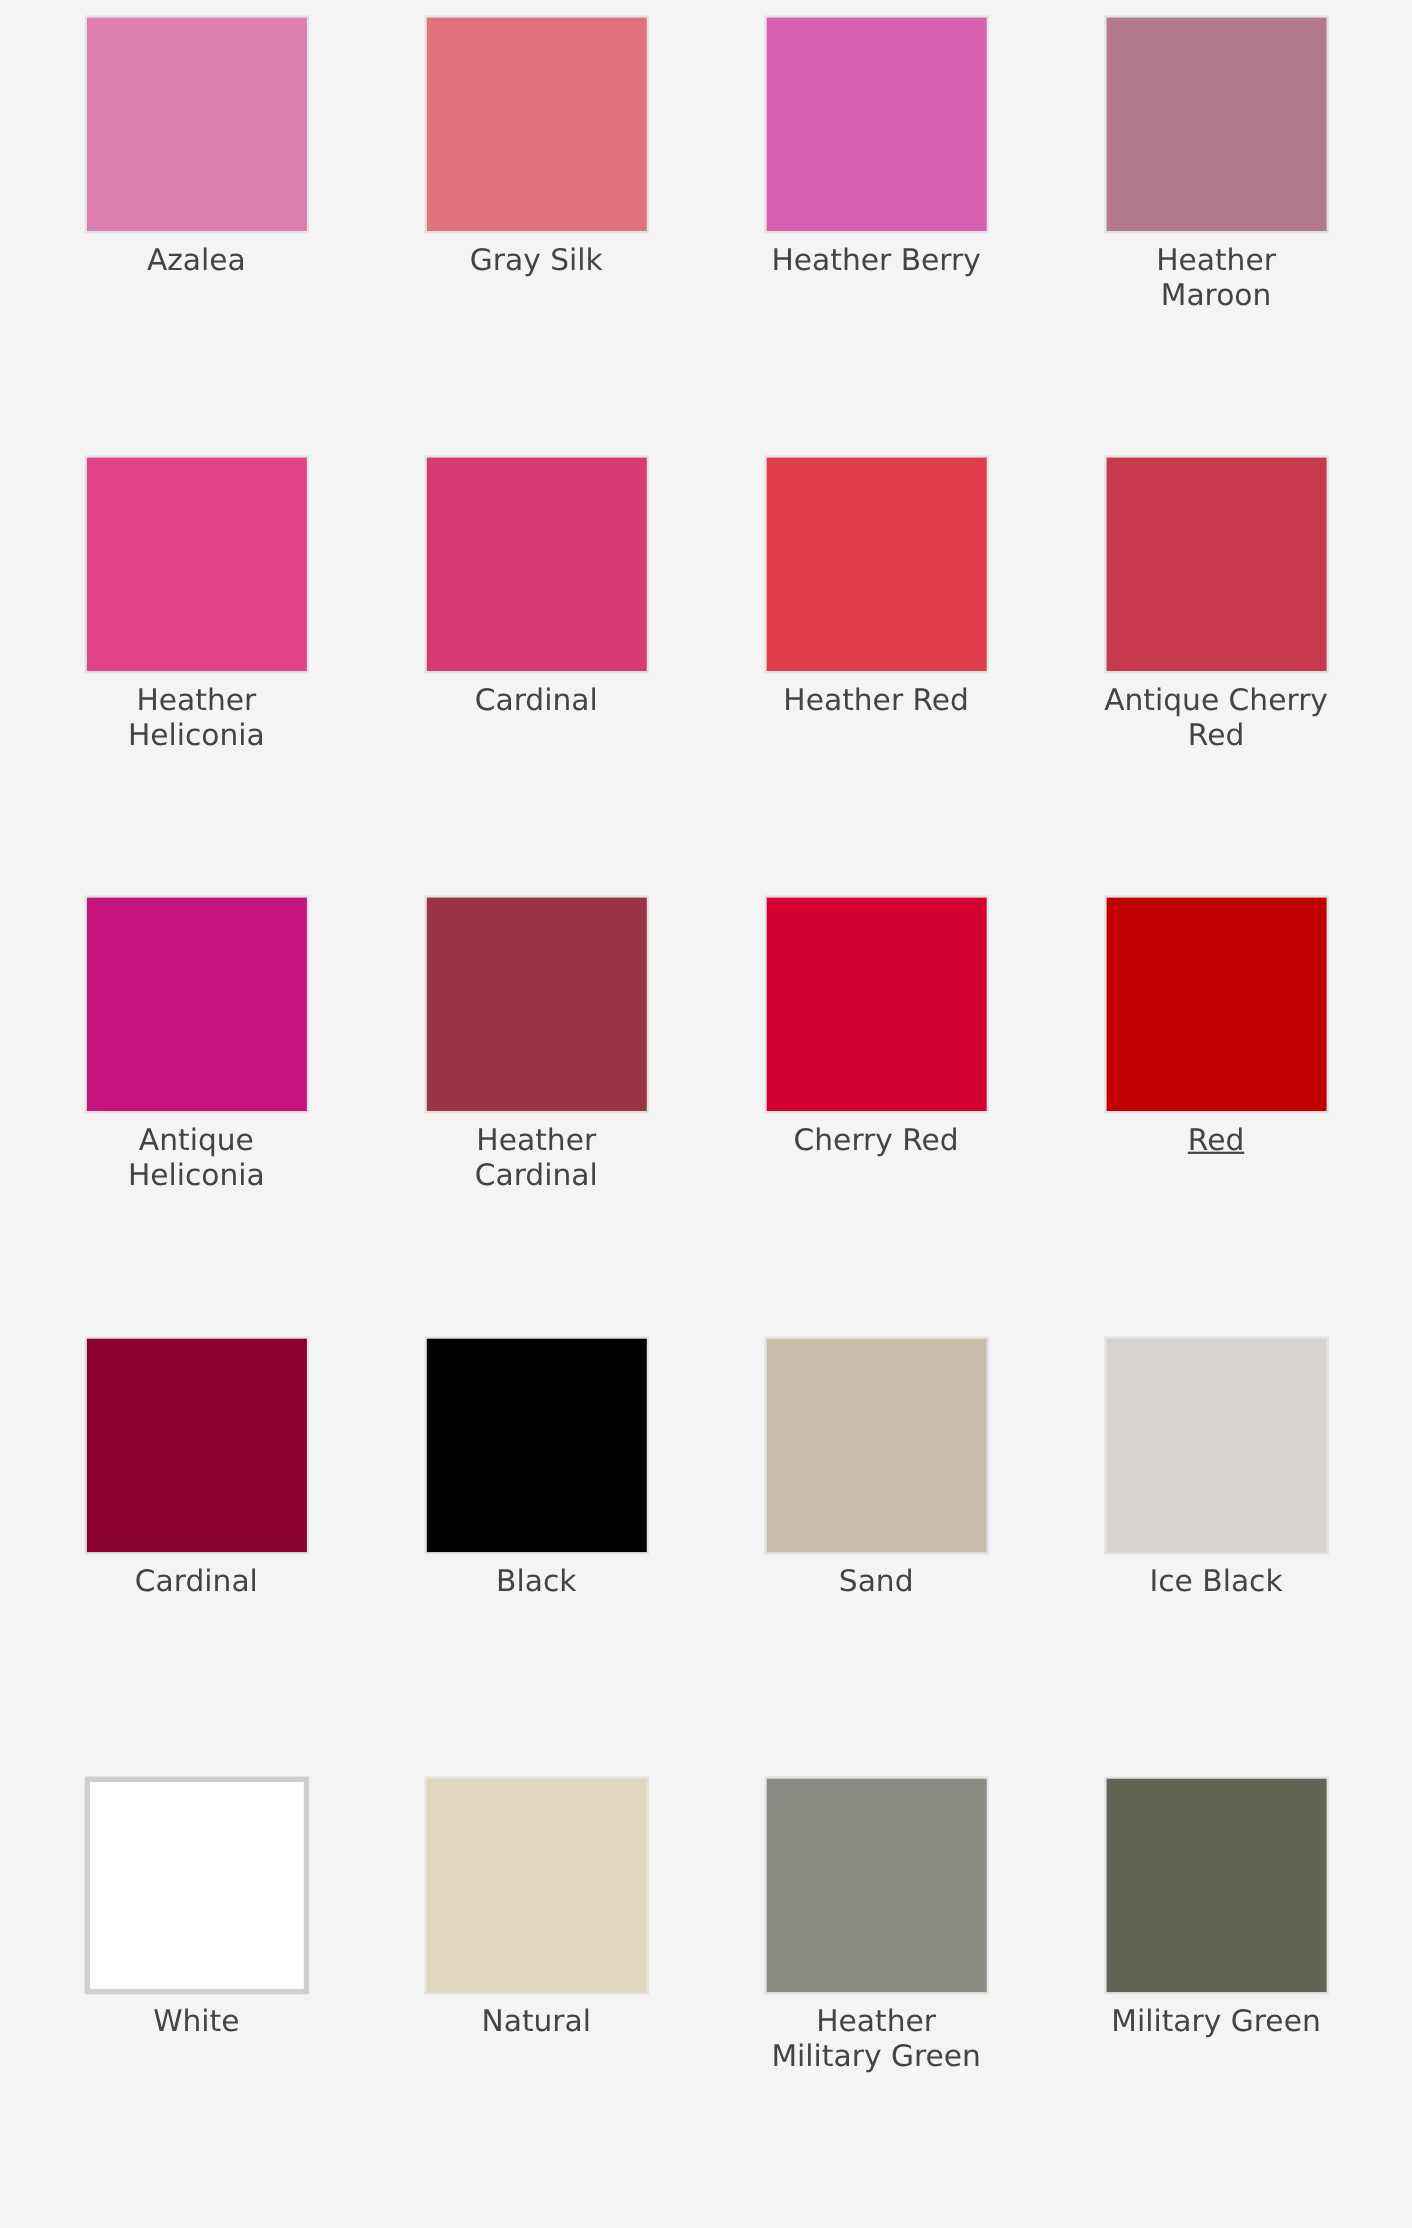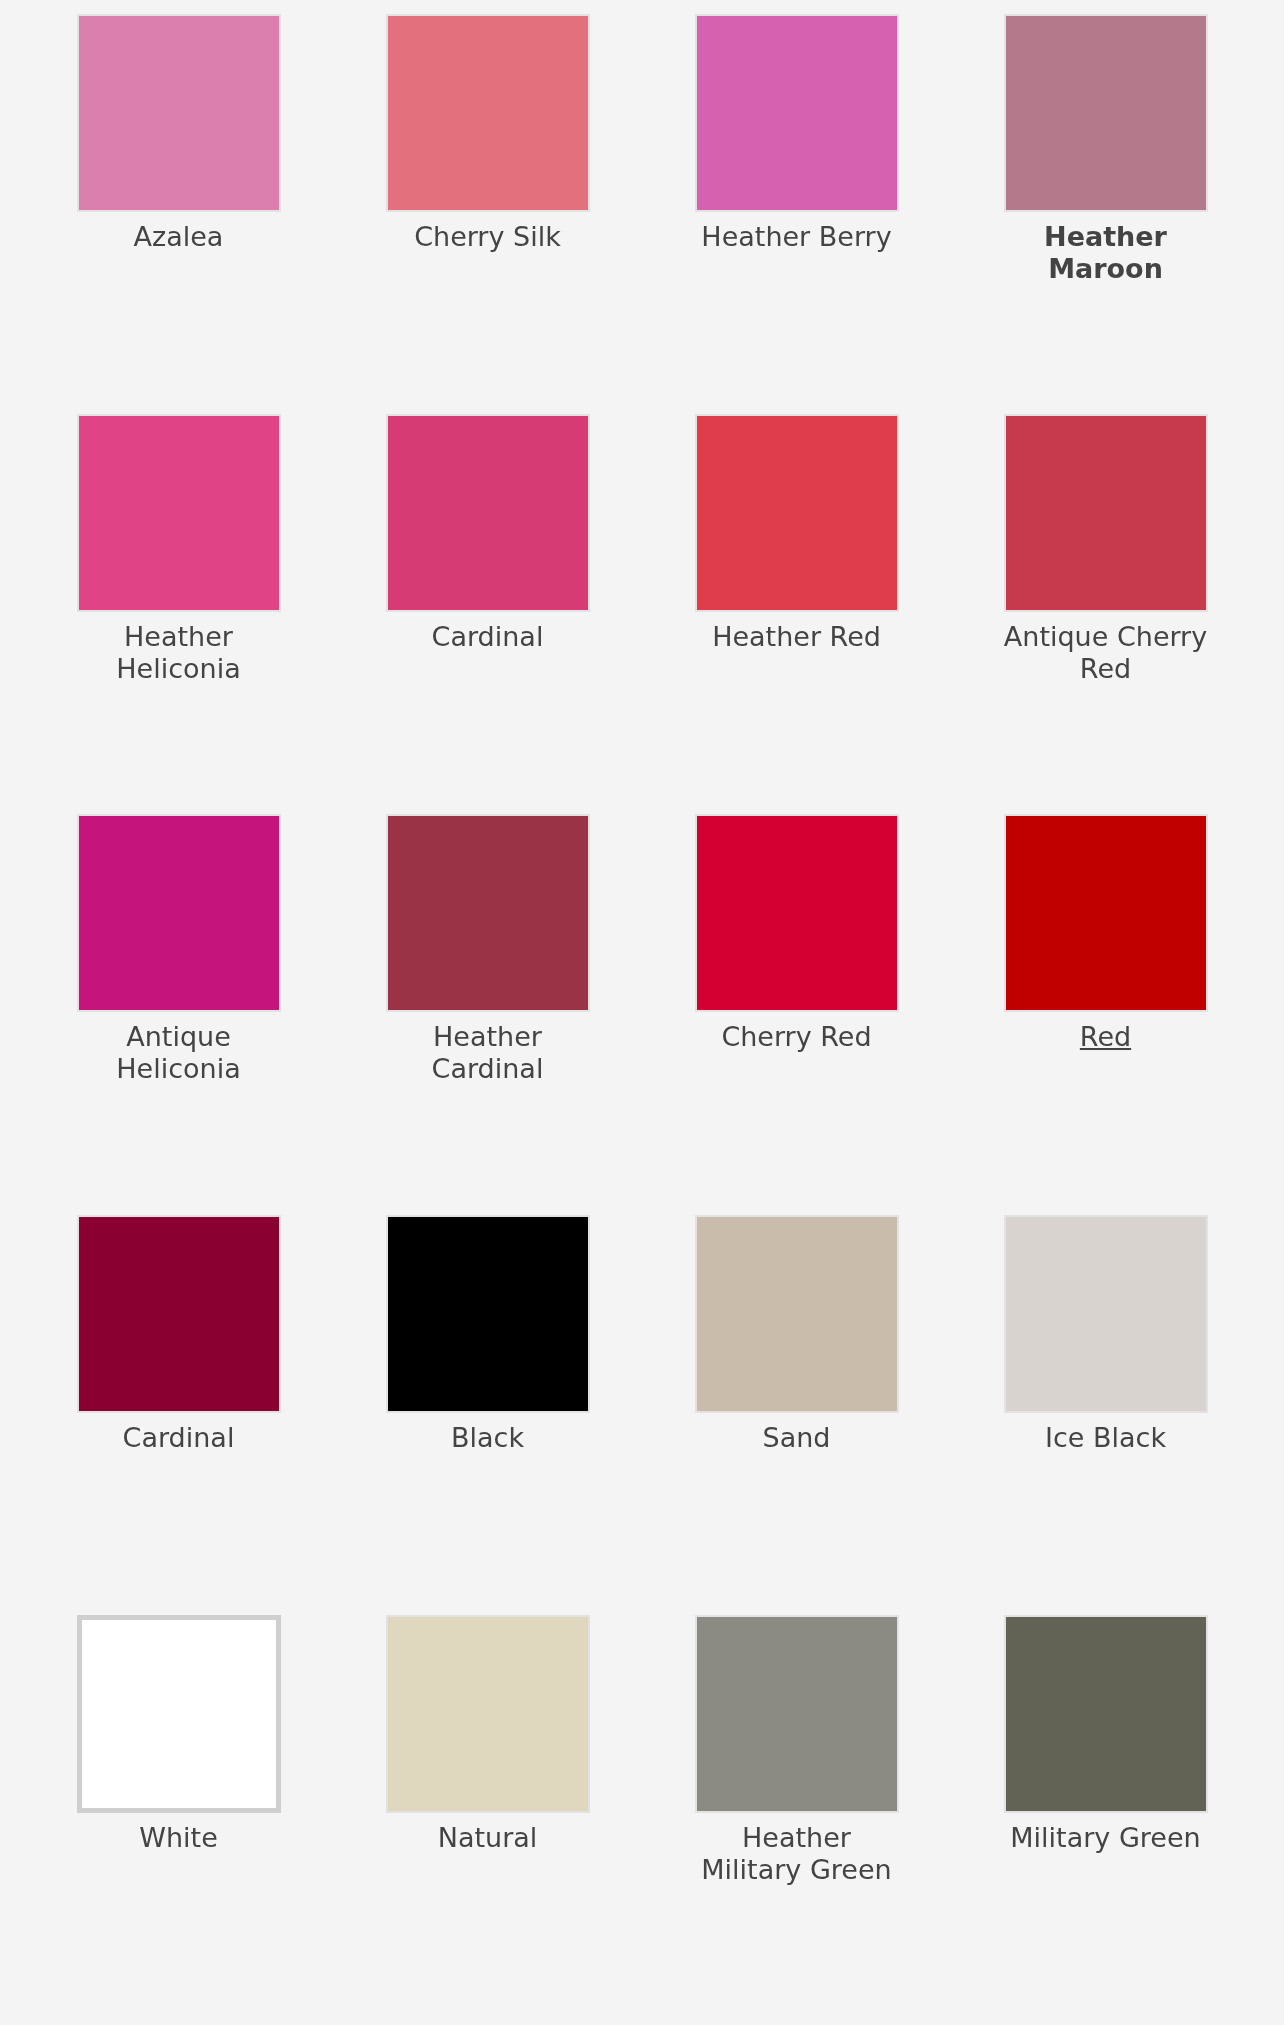--- a/index.html
+++ b/index.html
@@ -68,33 +68,33 @@
     <div class="swatch-cell">
       <div class="swatch-chip-wrap">
         <div class="swatch-chip" style="background: rgb(219, 127, 175);"></div>
       </div>
       <div class="swatch-label" style="color: rgb(68, 68, 68);">Azalea</div>
     </div>
     <div class="swatch-cell">
       <div class="swatch-chip-wrap">
         <div class="swatch-chip" style="background: rgb(226, 113, 125);"></div>
       </div>
-      <div class="swatch-label" style="color: rgb(68, 68, 68);">Cherry Silk</div>
+      <div class="swatch-label" style="color: rgb(68, 68, 68);">Gray Silk</div>
     </div>
     <div class="swatch-cell">
       <div class="swatch-chip-wrap">
         <div class="swatch-chip" style="background: rgb(214, 97, 176);"></div>
       </div>
       <div class="swatch-label" style="color: rgb(68, 68, 68);">Heather Berry</div>
     </div>
     <div class="swatch-cell">
       <div class="swatch-chip-wrap">
         <div class="swatch-chip" style="background: rgb(181, 121, 140);"></div>
       </div>
-      <div class="swatch-label" style="color: rgb(68, 68, 68); font-weight: bold;">Heather Maroon</div>
+      <div class="swatch-label" style="color: rgb(68, 68, 68);">Heather Maroon</div>
     </div>
     <div class="swatch-cell">
       <div class="swatch-chip-wrap">
         <div class="swatch-chip" style="background: rgb(224, 68, 134);"></div>
       </div>
       <div class="swatch-label" style="color: rgb(68, 68, 68);">Heather Heliconia</div>
     </div>
     <div class="swatch-cell">
       <div class="swatch-chip-wrap">
         <div class="swatch-chip" style="background: rgb(215, 59, 115);"></div>

